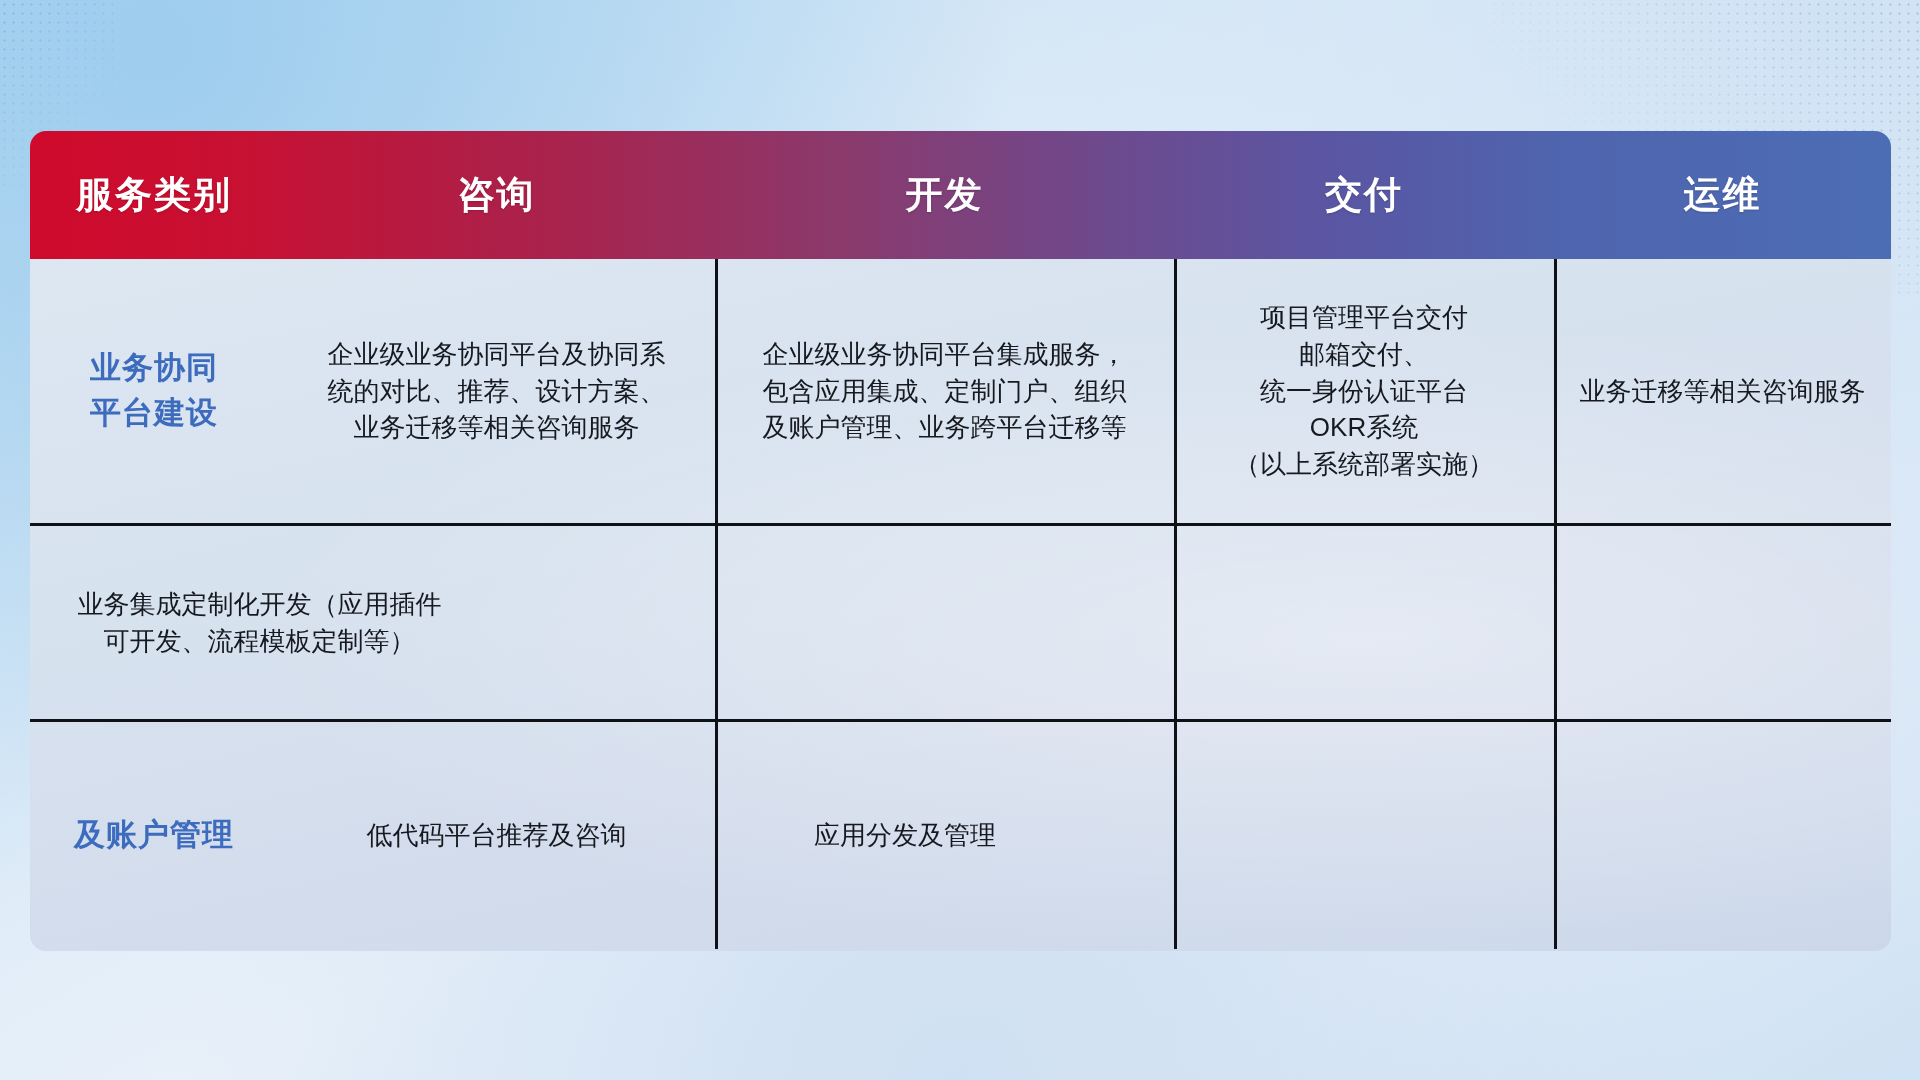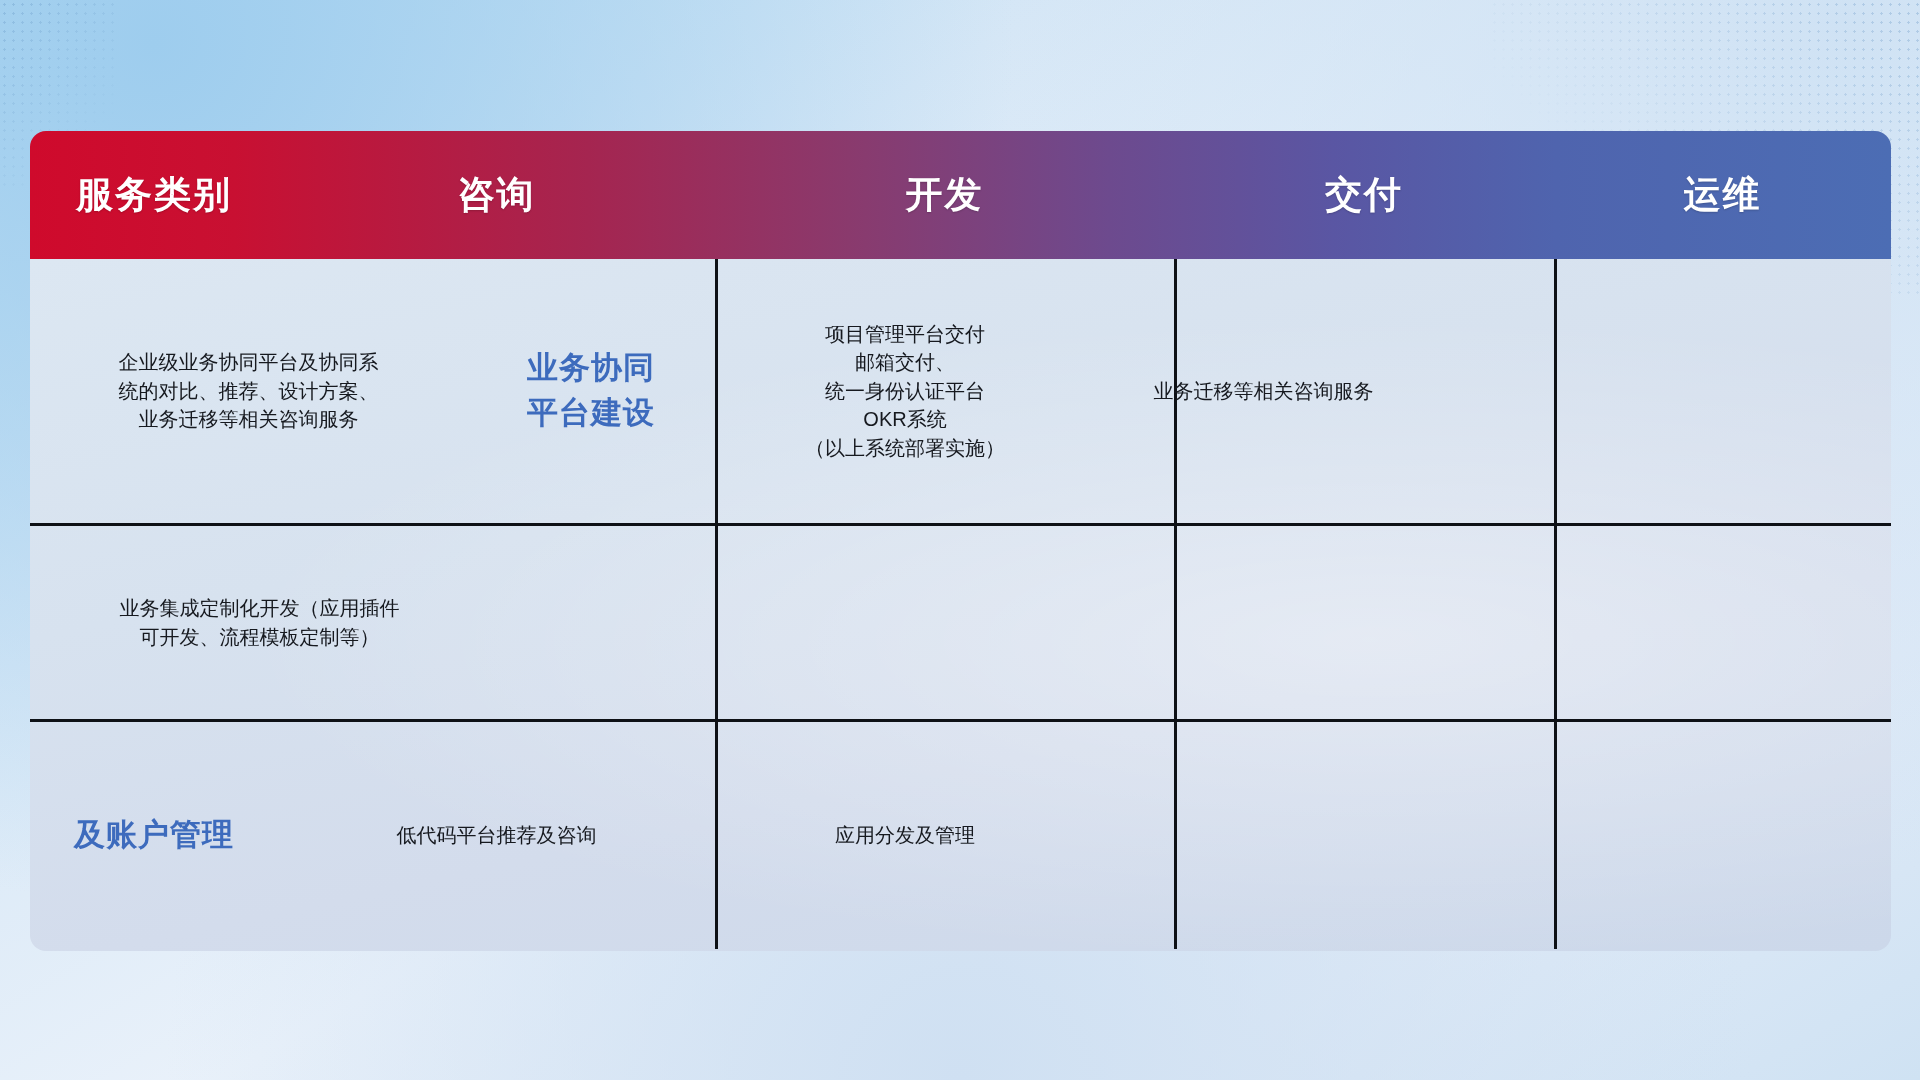--- a/index.html
+++ b/index.html
@@ -95,21 +95,21 @@
   }
   .brow + .brow { border-top: 3px solid #0e1116; }
 
   .bcell {
     display: flex;
     align-items: center;
     justify-content: center;
     text-align: center;
     padding: 10px 16px;
     color: #16191f;
-    font-size: 20px;
+    font-size: 26px;
     line-height: 1.42;
     white-space: pre-line;
   }
 
   .bcell.cat {
     color: #3d6bbd;
     font-weight: bold;
     font-size: 31px;
     line-height: 1.45;
     letter-spacing: 1px;
@@ -159,25 +159,28 @@
       <div class="hcell c5">运维</div>
     </div>
 
     <div class="table-body">
 
       <div class="vline v1"></div>
       <div class="vline v2"></div>
       <div class="vline v3"></div>
 
       <div class="brow r1">
+        <div class="bcell cat c1">业务协同
+平台建设</div>
         <div class="bcell c2">企业级业务协同平台及协同系
 统的对比、推荐、设计方案、
 业务迁移等相关咨询服务</div>
-        <div class="bcell cat c1">业务协同
-平台建设</div>
+        <div class="bcell c3">企业级业务协同平台集成服务，
+包含应用集成、定制门户、组织
+及账户管理、业务跨平台迁移等</div>
         <div class="bcell c4">项目管理平台交付
 邮箱交付、
 统一身份认证平台
 OKR系统
 （以上系统部署实施）</div>
         <div class="bcell c5">业务迁移等相关咨询服务</div>
       </div>
 
       <div class="brow r2">
         <div class="bcell c3">业务集成定制化开发（应用插件

